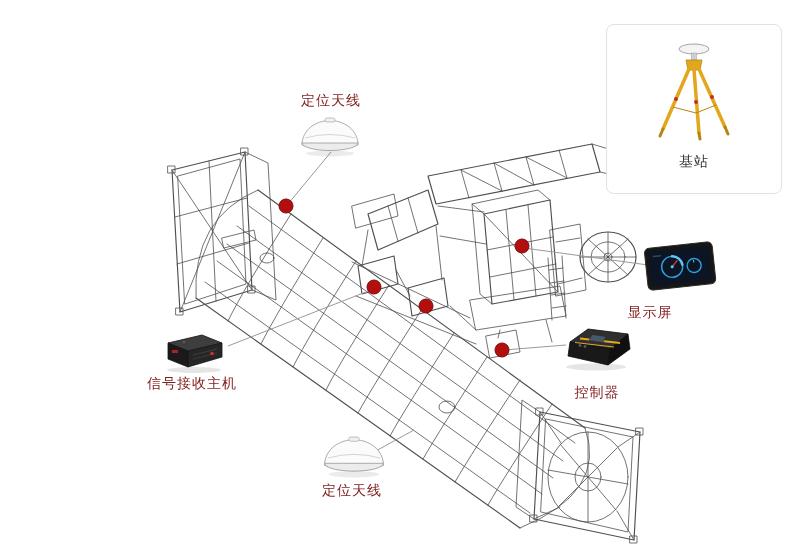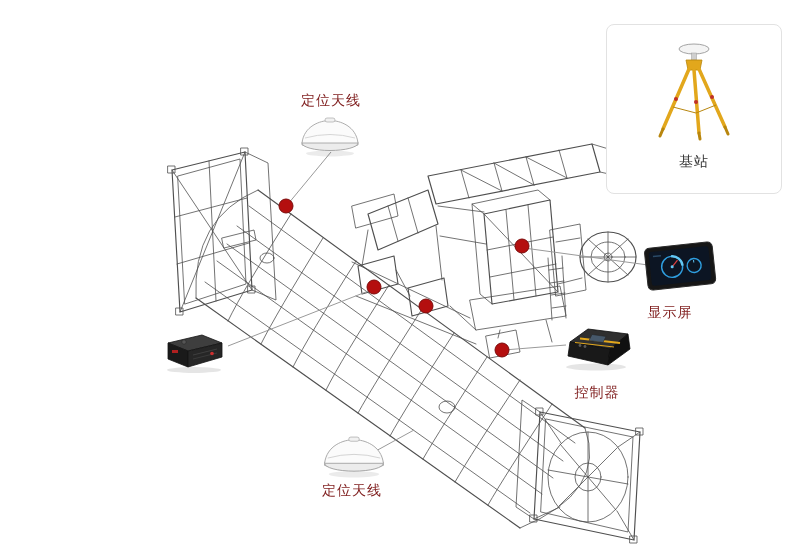--- a/index.html
+++ b/index.html
@@ -267,17 +267,18 @@
         <path d="M44,70 L67,76 L87,68"></path>
       </g>
       <circle cx="47" cy="62" r="2" fill="#c03028"></circle>
       <circle cx="83" cy="60" r="2" fill="#c03028"></circle>
       <circle cx="67" cy="65" r="2" fill="#c03028"></circle>
     </svg>
     <div class="label-inline">基站</div>
   </div>
 
   <div class="label" style="left:289px; top:92px; width:84px;">定位天线</div>
-  <div class="label" style="left:628px; top:304px; width:84px;">显示屏</div>
+  <div class="label" style="left:608px; top:304px; width:84px;">显示屏</div>
   <div class="label" style="left:555px; top:384px; width:84px;">控制器</div>
+  <div class="label" style="left:134px; top:375px; width:116px;">信号接收主机</div>
   <div class="label" style="left:310px; top:482px; width:84px;">定位天线</div>
 
 </div>
 
 </body></html>

